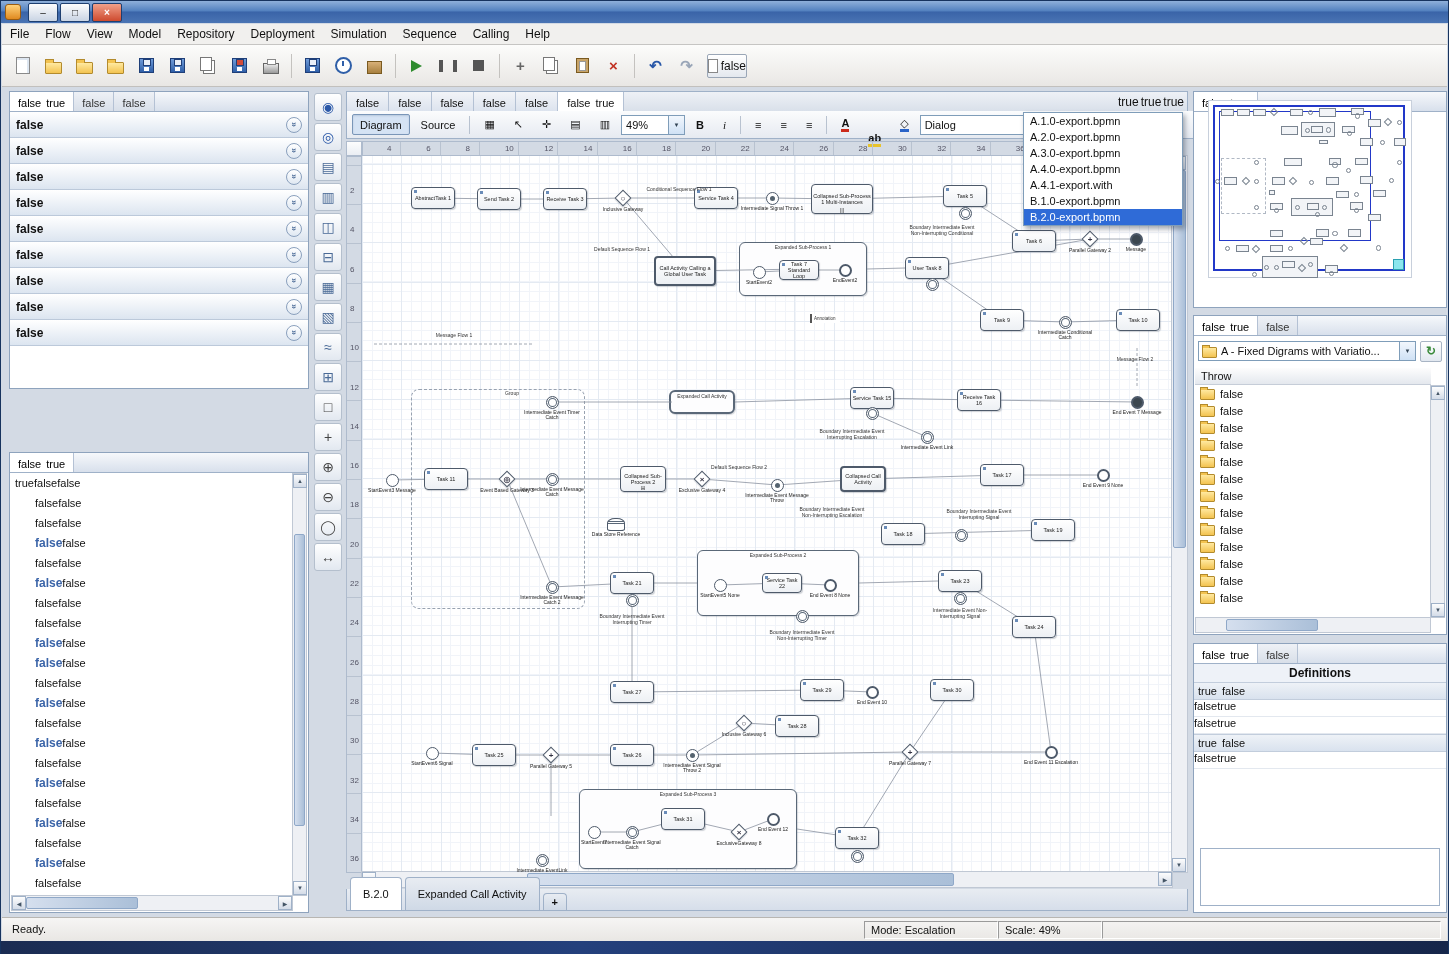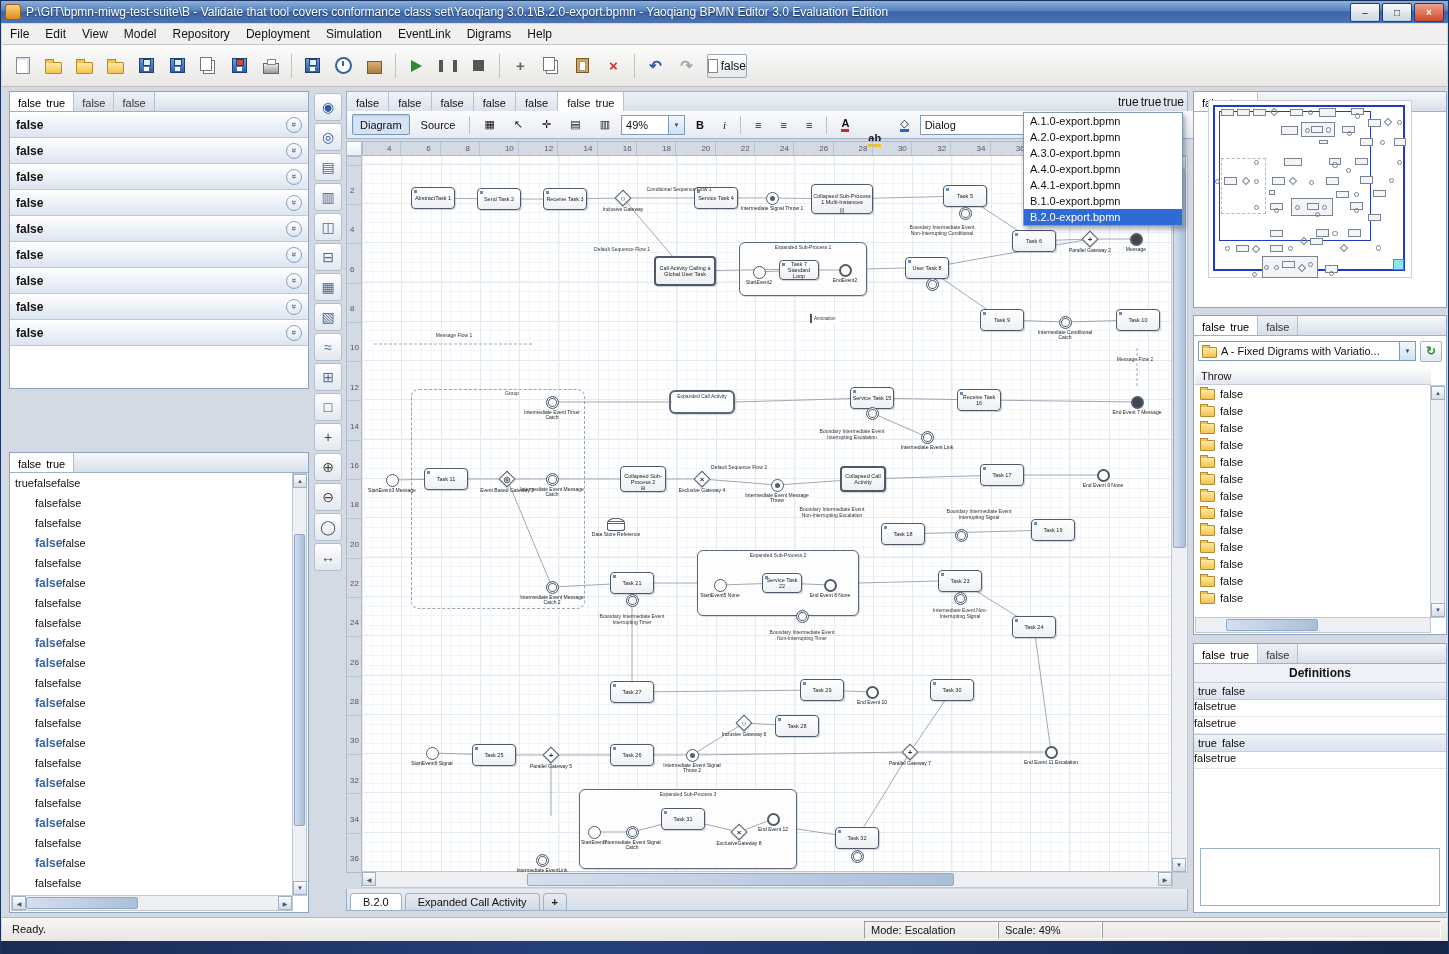--- a/index.html
+++ b/index.html
@@ -139,21 +139,21 @@
   .gglyph{position:absolute;inset:0;display:flex;align-items:center;justify-content:center;font-size:8px;color:#334;font-weight:bold;}
   .nd-datastore{border:1px solid #4e5a6a;border-radius:8px 8px 4px 4px/5px 5px 2px 2px;background:#fff;
     background-image:linear-gradient(#5a6878,#5a6878),linear-gradient(#5a6878,#5a6878);
     background-size:100% 1px;background-position:0 2px,0 4px;background-repeat:no-repeat;}
   .nd-annotation{background:#fff;border-left:2px solid #555;font-size:4.5px;padding-left:2px;color:#333;display:flex;align-items:center;}
   .blabel{position:absolute;font-size:5px;line-height:1.15;color:#222;text-align:center;width:64px;z-index:4;}
   .note{position:absolute;font-size:5px;line-height:1.15;color:#333;text-align:center;width:72px;z-index:4;}
 
   
   .stabs{position:absolute;display:flex;align-items:flex-end;background:linear-gradient(#e8ecf2,#d6deea);border:1px solid #9fb1c8;border-top:none;}
-  .stab{padding:2px 12px;font-size:11px;border:1px solid #9fb1c8;border-bottom:none;border-radius:4px 4px 0 0;
+  .stab{padding:10px 12px;font-size:11px;border:1px solid #9fb1c8;border-bottom:none;border-radius:4px 4px 0 0;
     background:linear-gradient(#e8ecf2,#cfd9e6);margin-left:3px;}
   .stab.active{background:#fff;}
   .stab.plus{padding:2px 8px;font-weight:bold;}
 
   
   .popup{position:absolute;background:#fff;border:1px solid #7f9db9;box-shadow:2px 3px 5px rgba(30,40,60,.4);z-index:50;font-size:11px;}
   .pop-item{height:16px;display:flex;align-items:center;padding:0 6px;white-space:nowrap;}
   .pop-item.sel{background:#2f6bd7;color:#fff;}
 
   
@@ -184,36 +184,35 @@
     display:flex;align-items:center;padding:0 6px;}
   .taskbar{position:absolute;left:0;right:0;top:940px;height:14px;background:linear-gradient(90deg,#12ay?,#1b2c52,#24407c);background:linear-gradient(90deg,#1b2c52,#24407c 40%,#16264a);}
 </style>
 </head>
 <body>
 
 <div class="window">
 
   <div class="titlebar">
     <span class="app-ic"></span>
-    <span class="title-text">P:\GIT\bpmn-miwg-test-suite\B - Validate that tool covers conformance class set\Yaoqiang 3.0.1\B.2.0-export.bpmn - Yaoqiang BPMN Editor 3.0 Evaluation Edition</span>
     <span class="win-btn">–</span>
     <span class="win-btn">□</span>
     <span class="win-btn close">×</span>
   </div>
 
   <div class="menubar">
       <div class="menu-item">File</div>
-      <div class="menu-item">Edit</div>
+      <div class="menu-item">Flow</div>
       <div class="menu-item">View</div>
       <div class="menu-item">Model</div>
       <div class="menu-item">Repository</div>
       <div class="menu-item">Deployment</div>
       <div class="menu-item">Simulation</div>
-      <div class="menu-item">EventLink</div>
-      <div class="menu-item">Digrams</div>
+      <div class="menu-item">Sequence</div>
+      <div class="menu-item">Calling</div>
       <div class="menu-item">Help</div>
     </div>
 
   <div class="toolbar">
       <div class="tbtn">
         <span class="tic ic-page"></span>
       </div>
       <div class="tbtn">
         <span class="tic ic-folder"></span>
       </div>
@@ -890,21 +889,21 @@
       <div class="stab active">B.2.0</div>
       <div class="stab">Expanded Call Activity</div>
       <div class="stab plus">+</div>
     </div>
 
   <div class="popup" style="left:1022px;top:111px;width:158px;" id="tab-popup">
       <div class="pop-item">A.1.0-export.bpmn</div>
       <div class="pop-item">A.2.0-export.bpmn</div>
       <div class="pop-item">A.3.0-export.bpmn</div>
       <div class="pop-item">A.4.0-export.bpmn</div>
-      <div class="pop-item">A.4.1-export.bpmn</div>
+      <div class="pop-item">A.4.1-export.with</div>
       <div class="pop-item">B.1.0-export.bpmn</div>
       <div class="pop-item sel">B.2.0-export.bpmn</div>
     </div>
 
   <div class="panel" style="left:1192px;top:90px;width:252px;height:215px;">
     <div class="ptabs">
         <div class="ptab active">
           <div class="span">false</div>
           <div class="span">true</div>
         </div>

